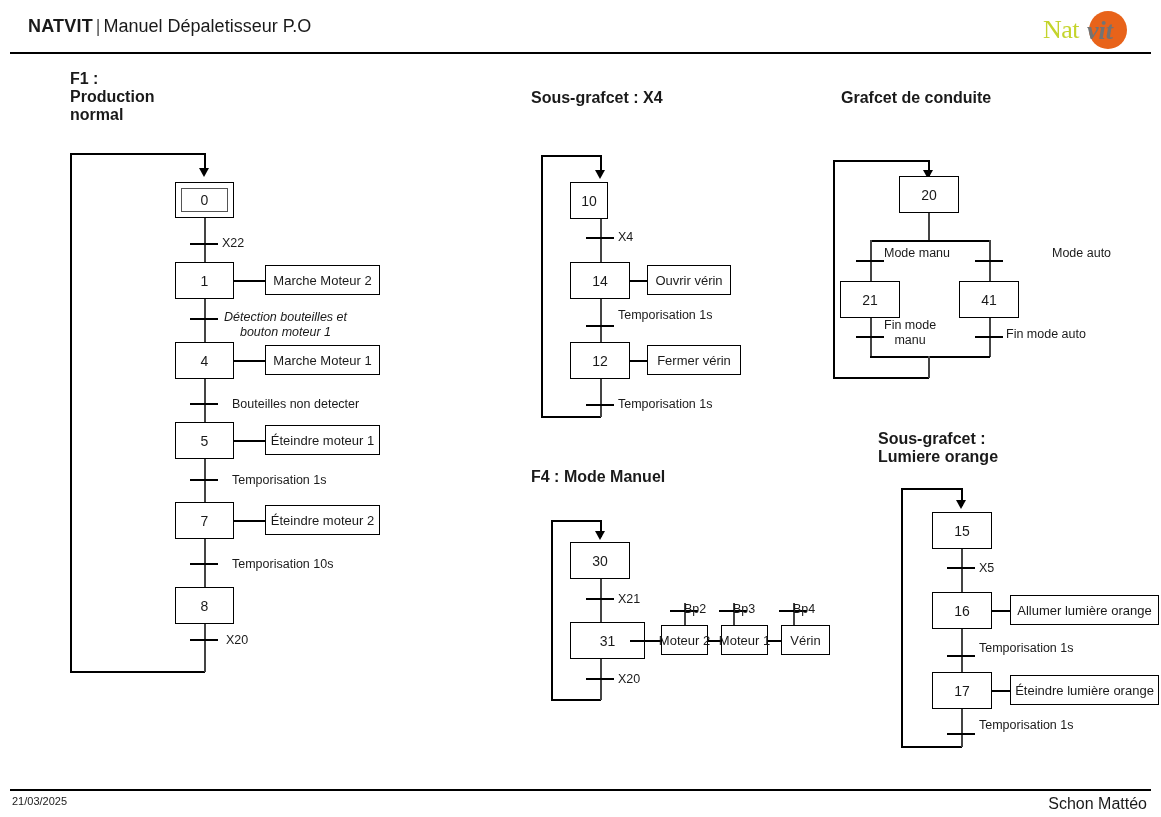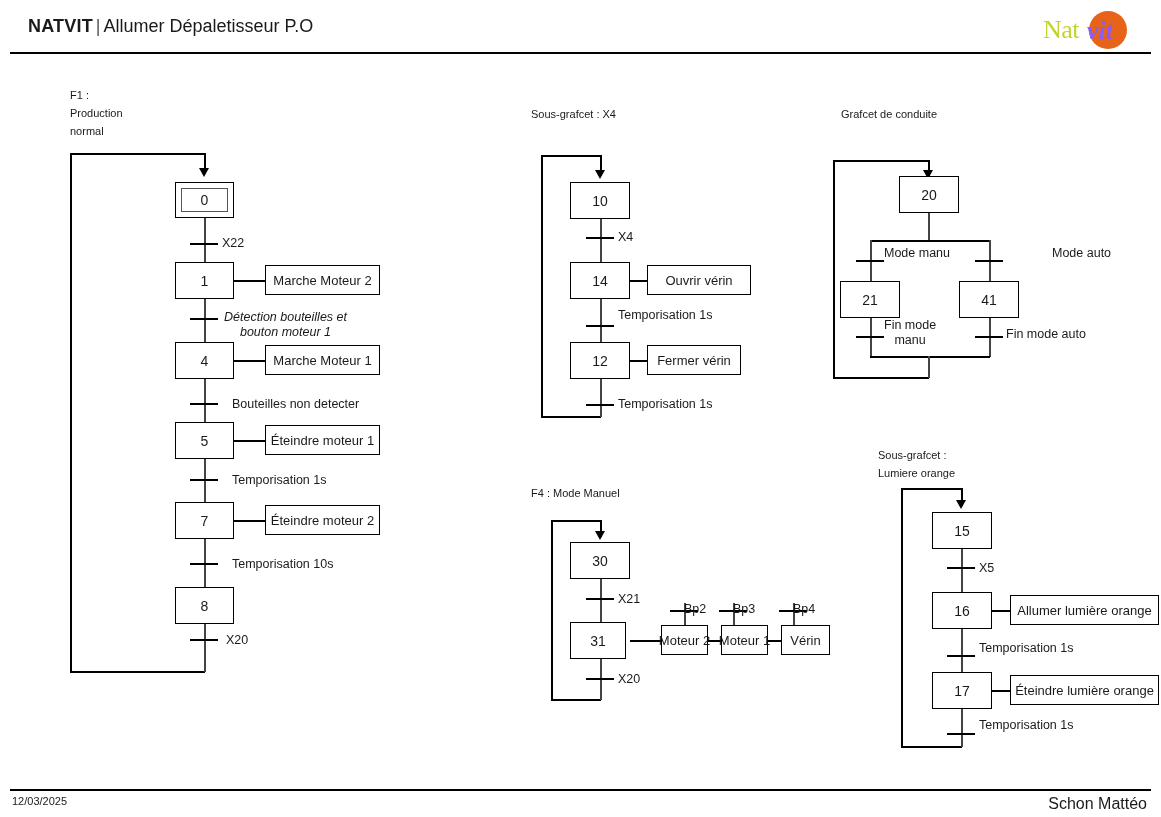--- a/index.html
+++ b/index.html
@@ -53,21 +53,21 @@
     font-size: 26px;
     color: #c4d42c;
     font-family: "Liberation Serif", serif;
     font-weight: normal;
     letter-spacing: -0.5px;
   }
   #logo .vit {
     position: absolute;
     left: 44px; top: 6px;
     font-size: 26px;
-    color: #8b5cf6;
+    color: #737373;
     font-style: italic;
     font-weight: bold;
     font-family: "Liberation Serif", serif;
     letter-spacing: 0px;
   }
 
   
   #footer-rule {
     position: absolute;
     left: 10px; top: 789px;
@@ -81,25 +81,24 @@
   }
   #footer-author {
     position: absolute;
     right: 14px; top: 795px;
     font-size: 16px;
   }
 
   
   .sec-title {
     position: absolute;
-    font-size: 11px;
-    font-weight: normal;
+    font-size: 16px;
+    font-weight: bold;
     line-height: 18px;
     white-space: pre-line;
-    margin-top: 16px;
   }
 
   
   .step {                      
     position: absolute;
     border: 1.6px solid #000;
     background: #fff;
     display: flex;
     align-items: center;
     justify-content: center;
@@ -158,32 +157,32 @@
     width: 0; height: 0;
     border-left: 5px solid transparent;
     border-right: 5px solid transparent;
     border-top: 9px solid #000;
   }
 </style>
 </head>
 <body>
 
 <div id="header-title">
-  <span class="brand">NATVIT</span><span class="sep">|</span><span class="subtitle">Allumer Dépaletisseur P.O</span>
+  <span class="brand">NATVIT</span><span class="sep">|</span><span class="subtitle">Manuel Dépaletisseur P.O</span>
 </div>
 <div id="header-rule"></div>
 
 <div id="logo">
   <div class="disc"></div>
   <div class="nat">Nat</div>
   <div class="vit">vit</div>
 </div>
 
 <div id="footer-rule"></div>
-<div id="footer-date">12/03/2025</div>
+<div id="footer-date">21/03/2025</div>
 <div id="footer-author">Schon Mattéo</div>
 
 <div class="sec-title" style="left:70px; top:70px;">F1 :
 Production
 normal</div>
 
 <div class="hline" style="left:70px; top:153px; width:135px;"></div>
 <div class="vline dark" style="left:70px; top:153px; height:519px;"></div>
 <div class="hline" style="left:70px; top:671px; width:135px;"></div>
 <div class="vline dark" style="left:204px; top:153px; height:20px;"></div>
@@ -249,32 +248,32 @@
 <div class="cond" style="left:226px; top:633px;">X20</div>
 
 <div class="sec-title" style="left:531px; top:89px;">Sous-grafcet : X4</div>
 
 <div class="hline" style="left:541px; top:155px; width:60px;"></div>
 <div class="vline dark" style="left:541px; top:155px; height:262px;"></div>
 <div class="hline" style="left:541px; top:416px; width:60px;"></div>
 <div class="vline dark" style="left:600px; top:155px; height:20px;"></div>
 <div class="arrow" style="left:595px; top:170px;"></div>
 
-<div class="step" style="left:570px; top:182px; width:60px; height:37px;">
+<div class="step" style="left:570px; top:182px; width:38px; height:37px;">
   <span>10</span>
 </div>
 <div class="vline" style="left:600px; top:219px; height:43px;"></div>
 <div class="tick" style="left:586px; top:237px;"></div>
 <div class="cond" style="left:618px; top:230px;">X4</div>
 
 <div class="step" style="left:570px; top:262px; width:60px; height:37px;">
   <span>14</span>
 </div>
 <div class="hline" style="left:630px; top:280px; width:17px;"></div>
-<div class="action" style="left:647px; top:265px; width:104px; height:30px;">
+<div class="action" style="left:647px; top:265px; width:84px; height:30px;">
   <span>Ouvrir vérin</span>
 </div>
 <div class="vline" style="left:600px; top:299px; height:43px;"></div>
 <div class="tick" style="left:586px; top:325px;"></div>
 <div class="cond" style="left:618px; top:308px;">Temporisation 1s</div>
 
 <div class="step" style="left:570px; top:342px; width:60px; height:37px;">
   <span>12</span>
 </div>
 <div class="hline" style="left:630px; top:360px; width:17px;"></div>
@@ -332,21 +331,21 @@
 <div class="vline dark" style="left:600px; top:520px; height:17px;"></div>
 <div class="arrow" style="left:595px; top:531px;"></div>
 
 <div class="step" style="left:570px; top:542px; width:60px; height:37px;">
   <span>30</span>
 </div>
 <div class="vline" style="left:600px; top:579px; height:43px;"></div>
 <div class="tick" style="left:586px; top:598px;"></div>
 <div class="cond" style="left:618px; top:592px;">X21</div>
 
-<div class="step" style="left:570px; top:622px; width:56px; height:37px;">
+<div class="step" style="left:570px; top:622px; width:75px; height:37px;">
   <span>31</span>
 </div>
 <div class="vline" style="left:600px; top:659px; height:41px;"></div>
 <div class="tick" style="left:586px; top:678px;"></div>
 <div class="cond" style="left:618px; top:672px;">X20</div>
 
 <div class="hline" style="left:630px; top:640px; width:31px;"></div>
 
 <div class="vline" style="left:684px; top:603px; height:22px;"></div>
 <div class="tick" style="left:670px; top:610px;"></div>

